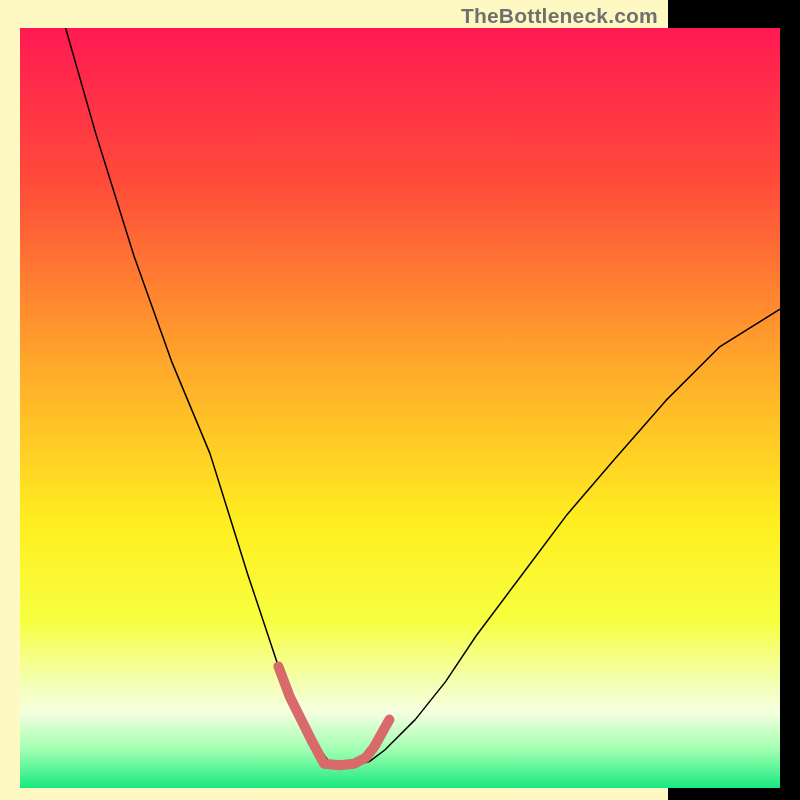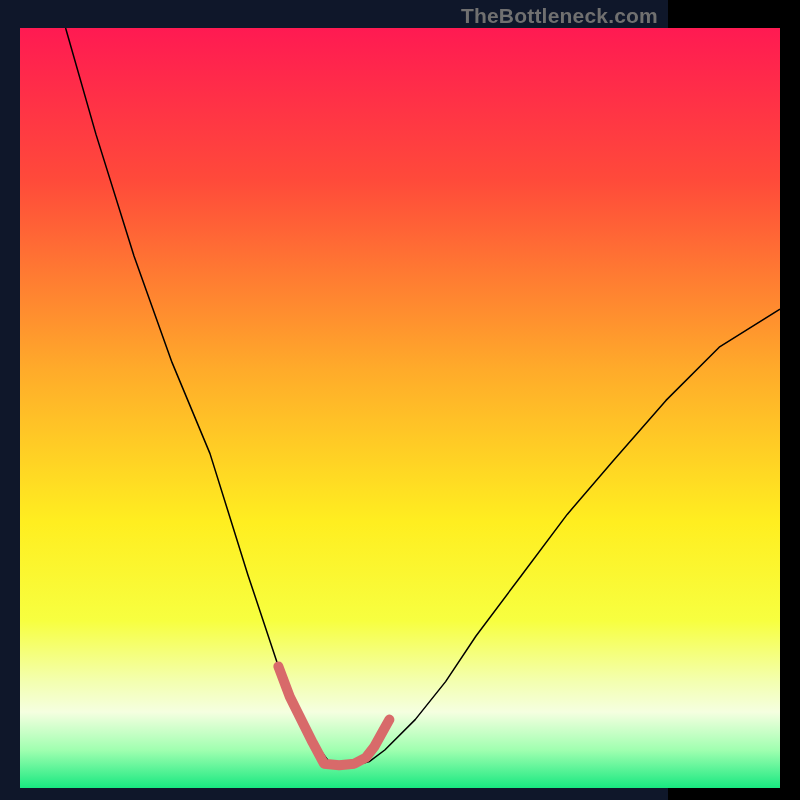--- a/index.html
+++ b/index.html
@@ -8,21 +8,21 @@
     width: 800px;
     height: 800px;
     background: #000;
     overflow: hidden;
     font-family: Arial, Helvetica, sans-serif;
   }
   .frame {
     position: relative;
     width: 668px;
     height: 800px;
-    background: #0f172a;
+    background: #fef9c3;
   }
   .watermark {
     position: absolute;
     top: 4px;
     right: 10px;
     color: #707070;
     font-size: 21px;
     font-weight: 600;
     letter-spacing: 0.2px;
     z-index: 30;

